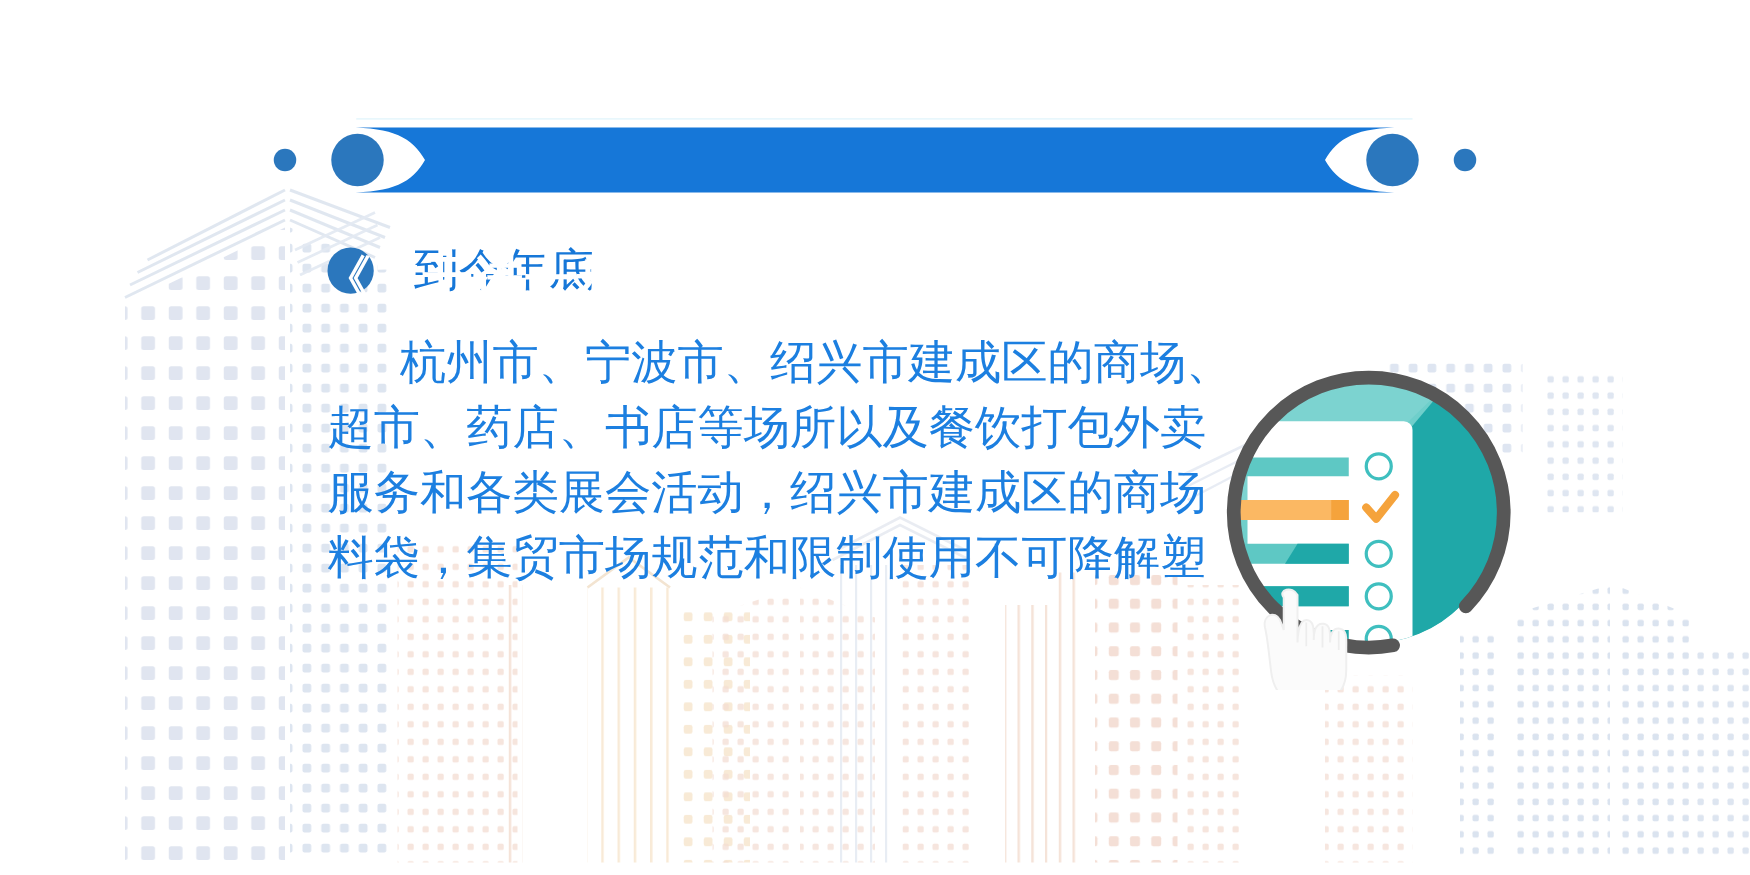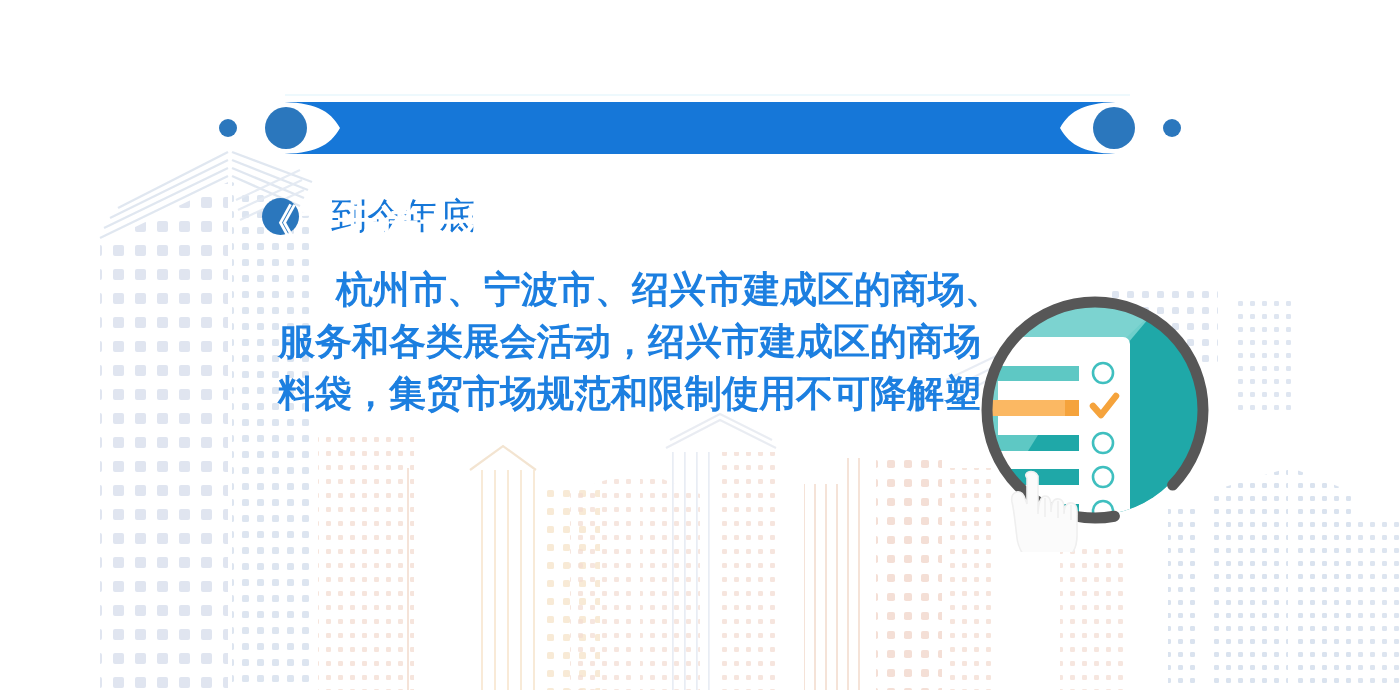--- a/index.html
+++ b/index.html
@@ -68,24 +68,23 @@
   #body-block{
     position:absolute;
     left:262px;top:264px;
     width:710px;
     z-index:3;
   }
   .body-line{
     color:#1C7FE0;
     font-size:37px;
     line-height:52px;
-    font-weight:bold;
+    font-weight:normal;
     white-space:nowrap;
     letter-spacing:0px;
-    margin-left:16px;
   }
   .body-line.indent{ text-indent:58px; }
 
   
   #illustration{
     position:absolute;
     left:960px;top:282px;
     width:270px;height:270px;
     z-index:3;
   }
@@ -242,20 +241,21 @@
     <div class="title-text">《关于进一步加强塑料污染治理的实施办法》</div>
   </div>
 
   <div id="subtitle-block">
     <div id="subtitle-bullet"></div>
     <div id="subtitle-text">到今年底</div>
   </div>
 
   <div id="body-block">
     <div class="body-line indent">杭州市、宁波市、绍兴市建成区的商场、</div>
+    <div class="body-line">超市、药店、书店等场所以及餐饮打包外卖</div>
     <div class="body-line">服务和各类展会活动，绍兴市建成区的商场</div>
     <div class="body-line">料袋，集贸市场规范和限制使用不可降解塑</div>
   </div>
 
   <svg id="illustration" width="270" height="270" viewBox="0 0 270 270" xmlns="http://www.w3.org/2000/svg">
     <defs>
       <clipPath id="circleClip">
         <circle cx="135" cy="128" r="105"></circle>
       </clipPath>
     </defs>

